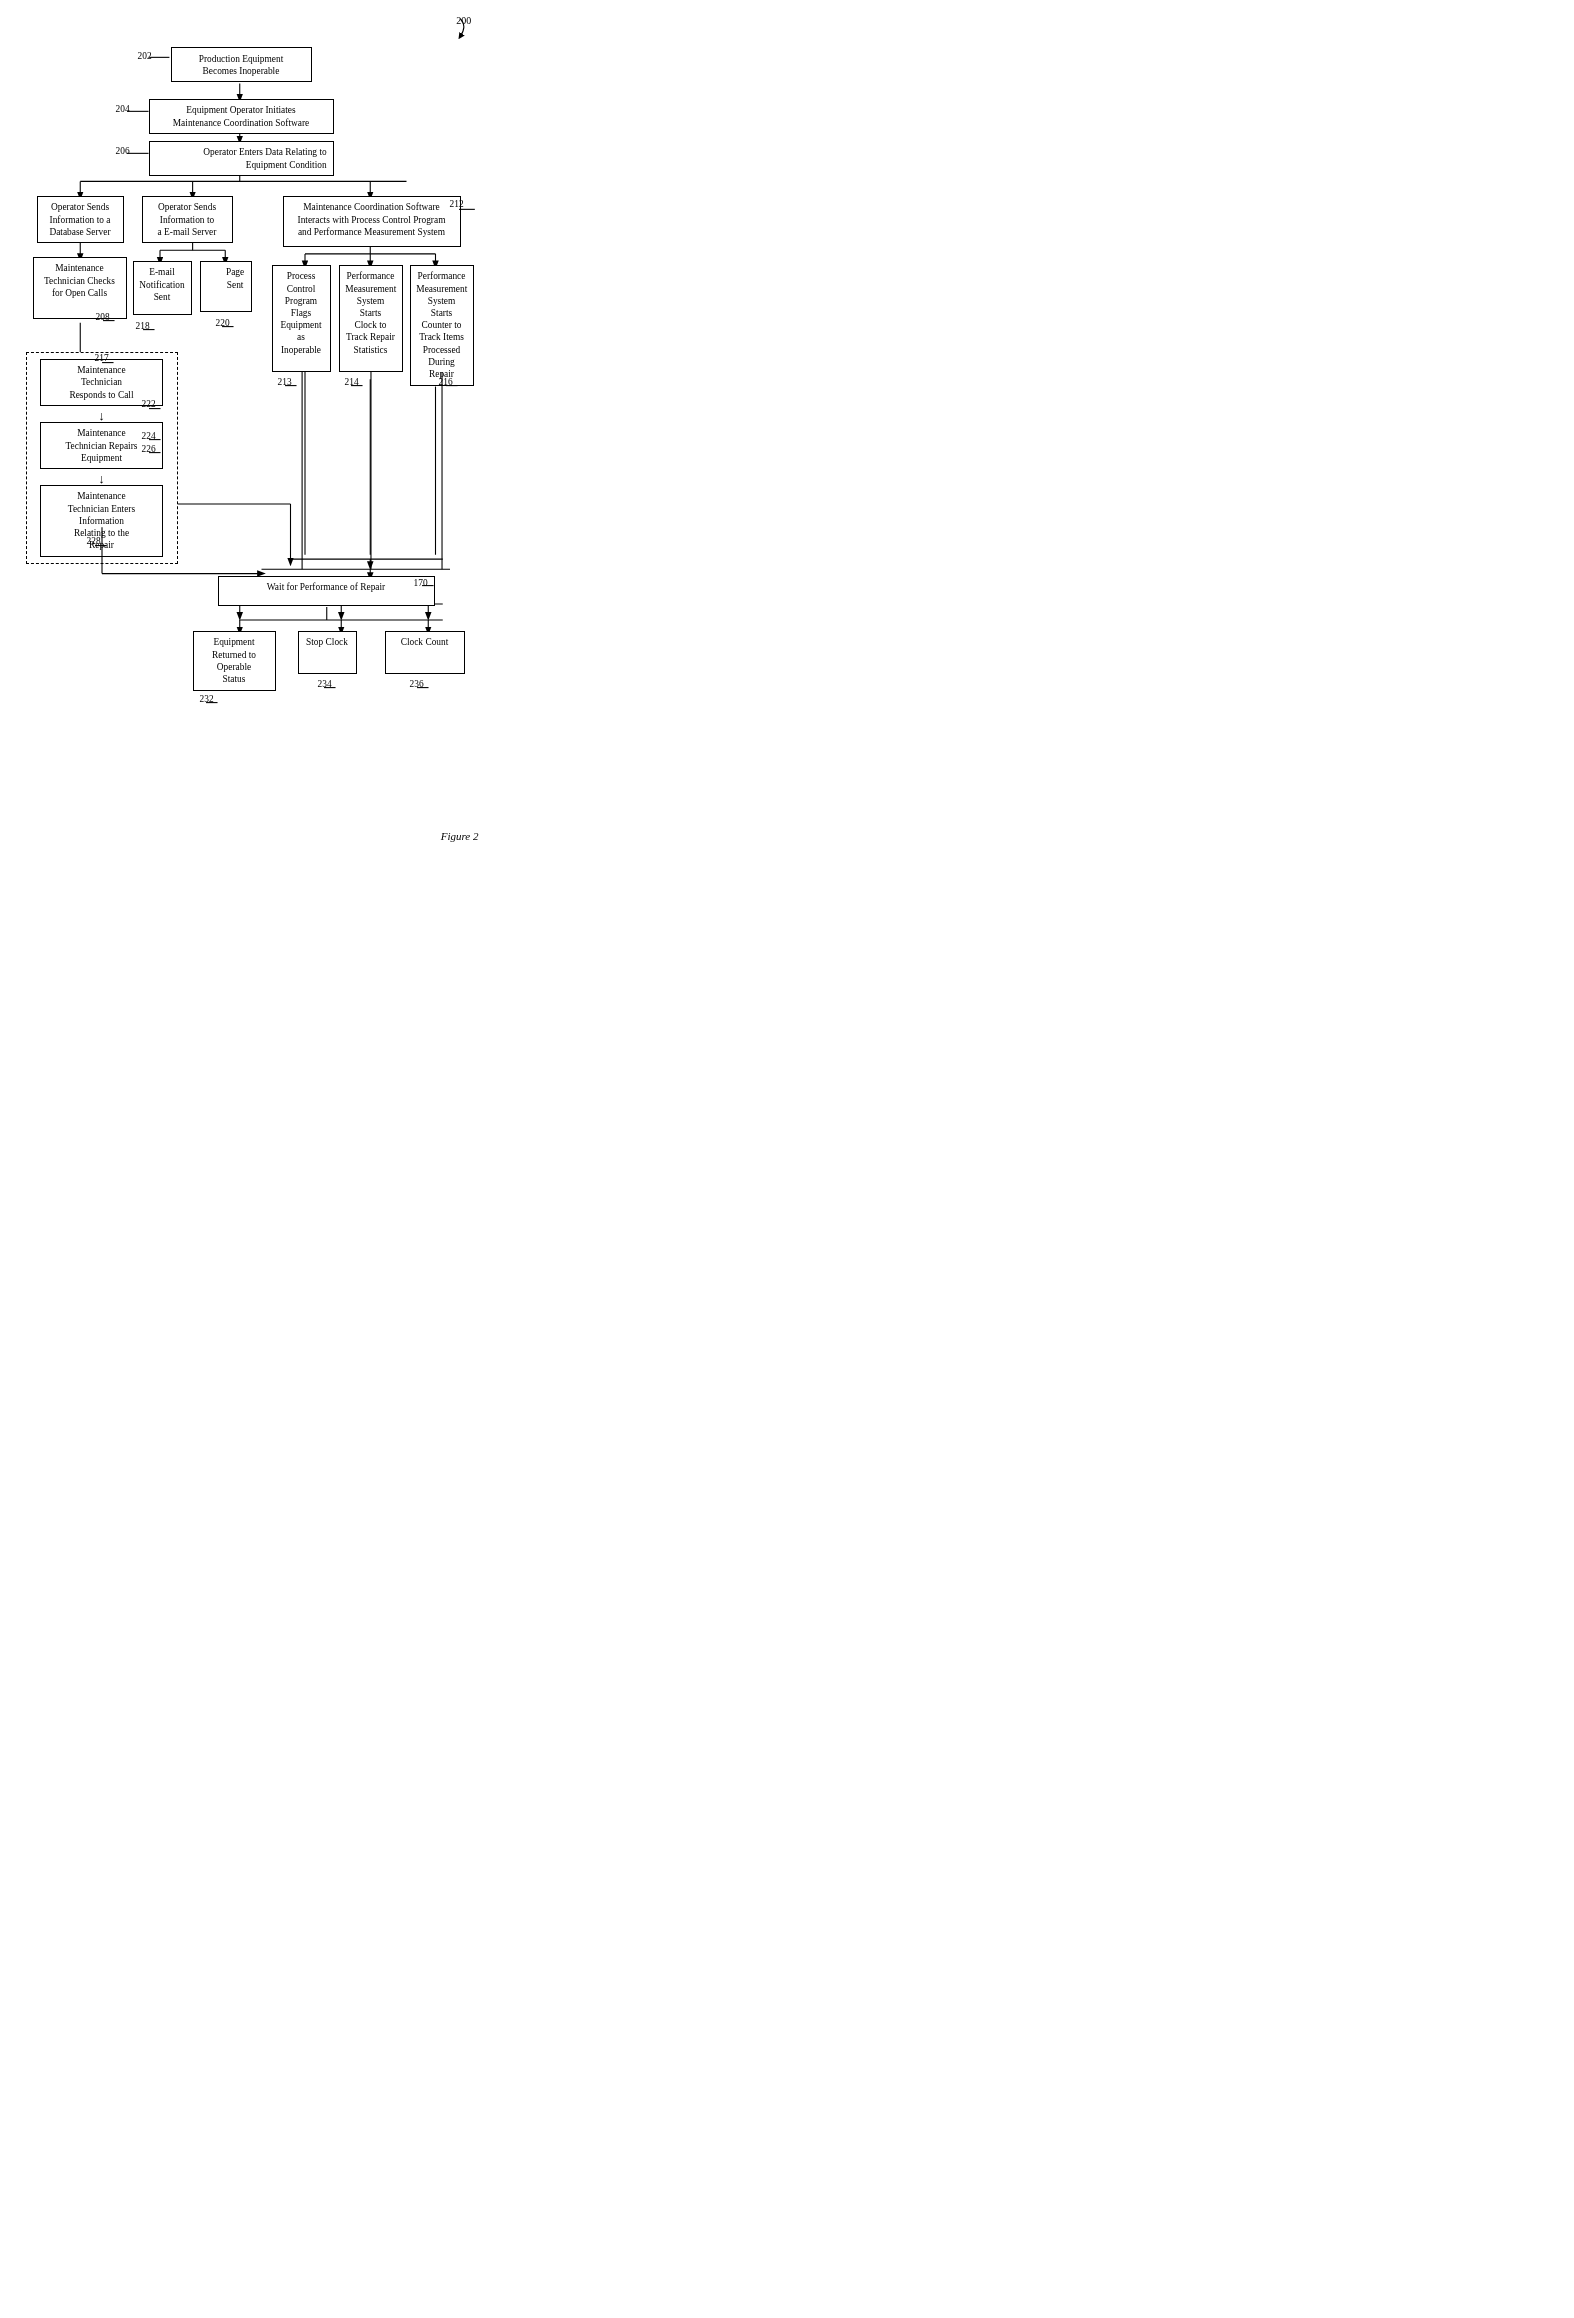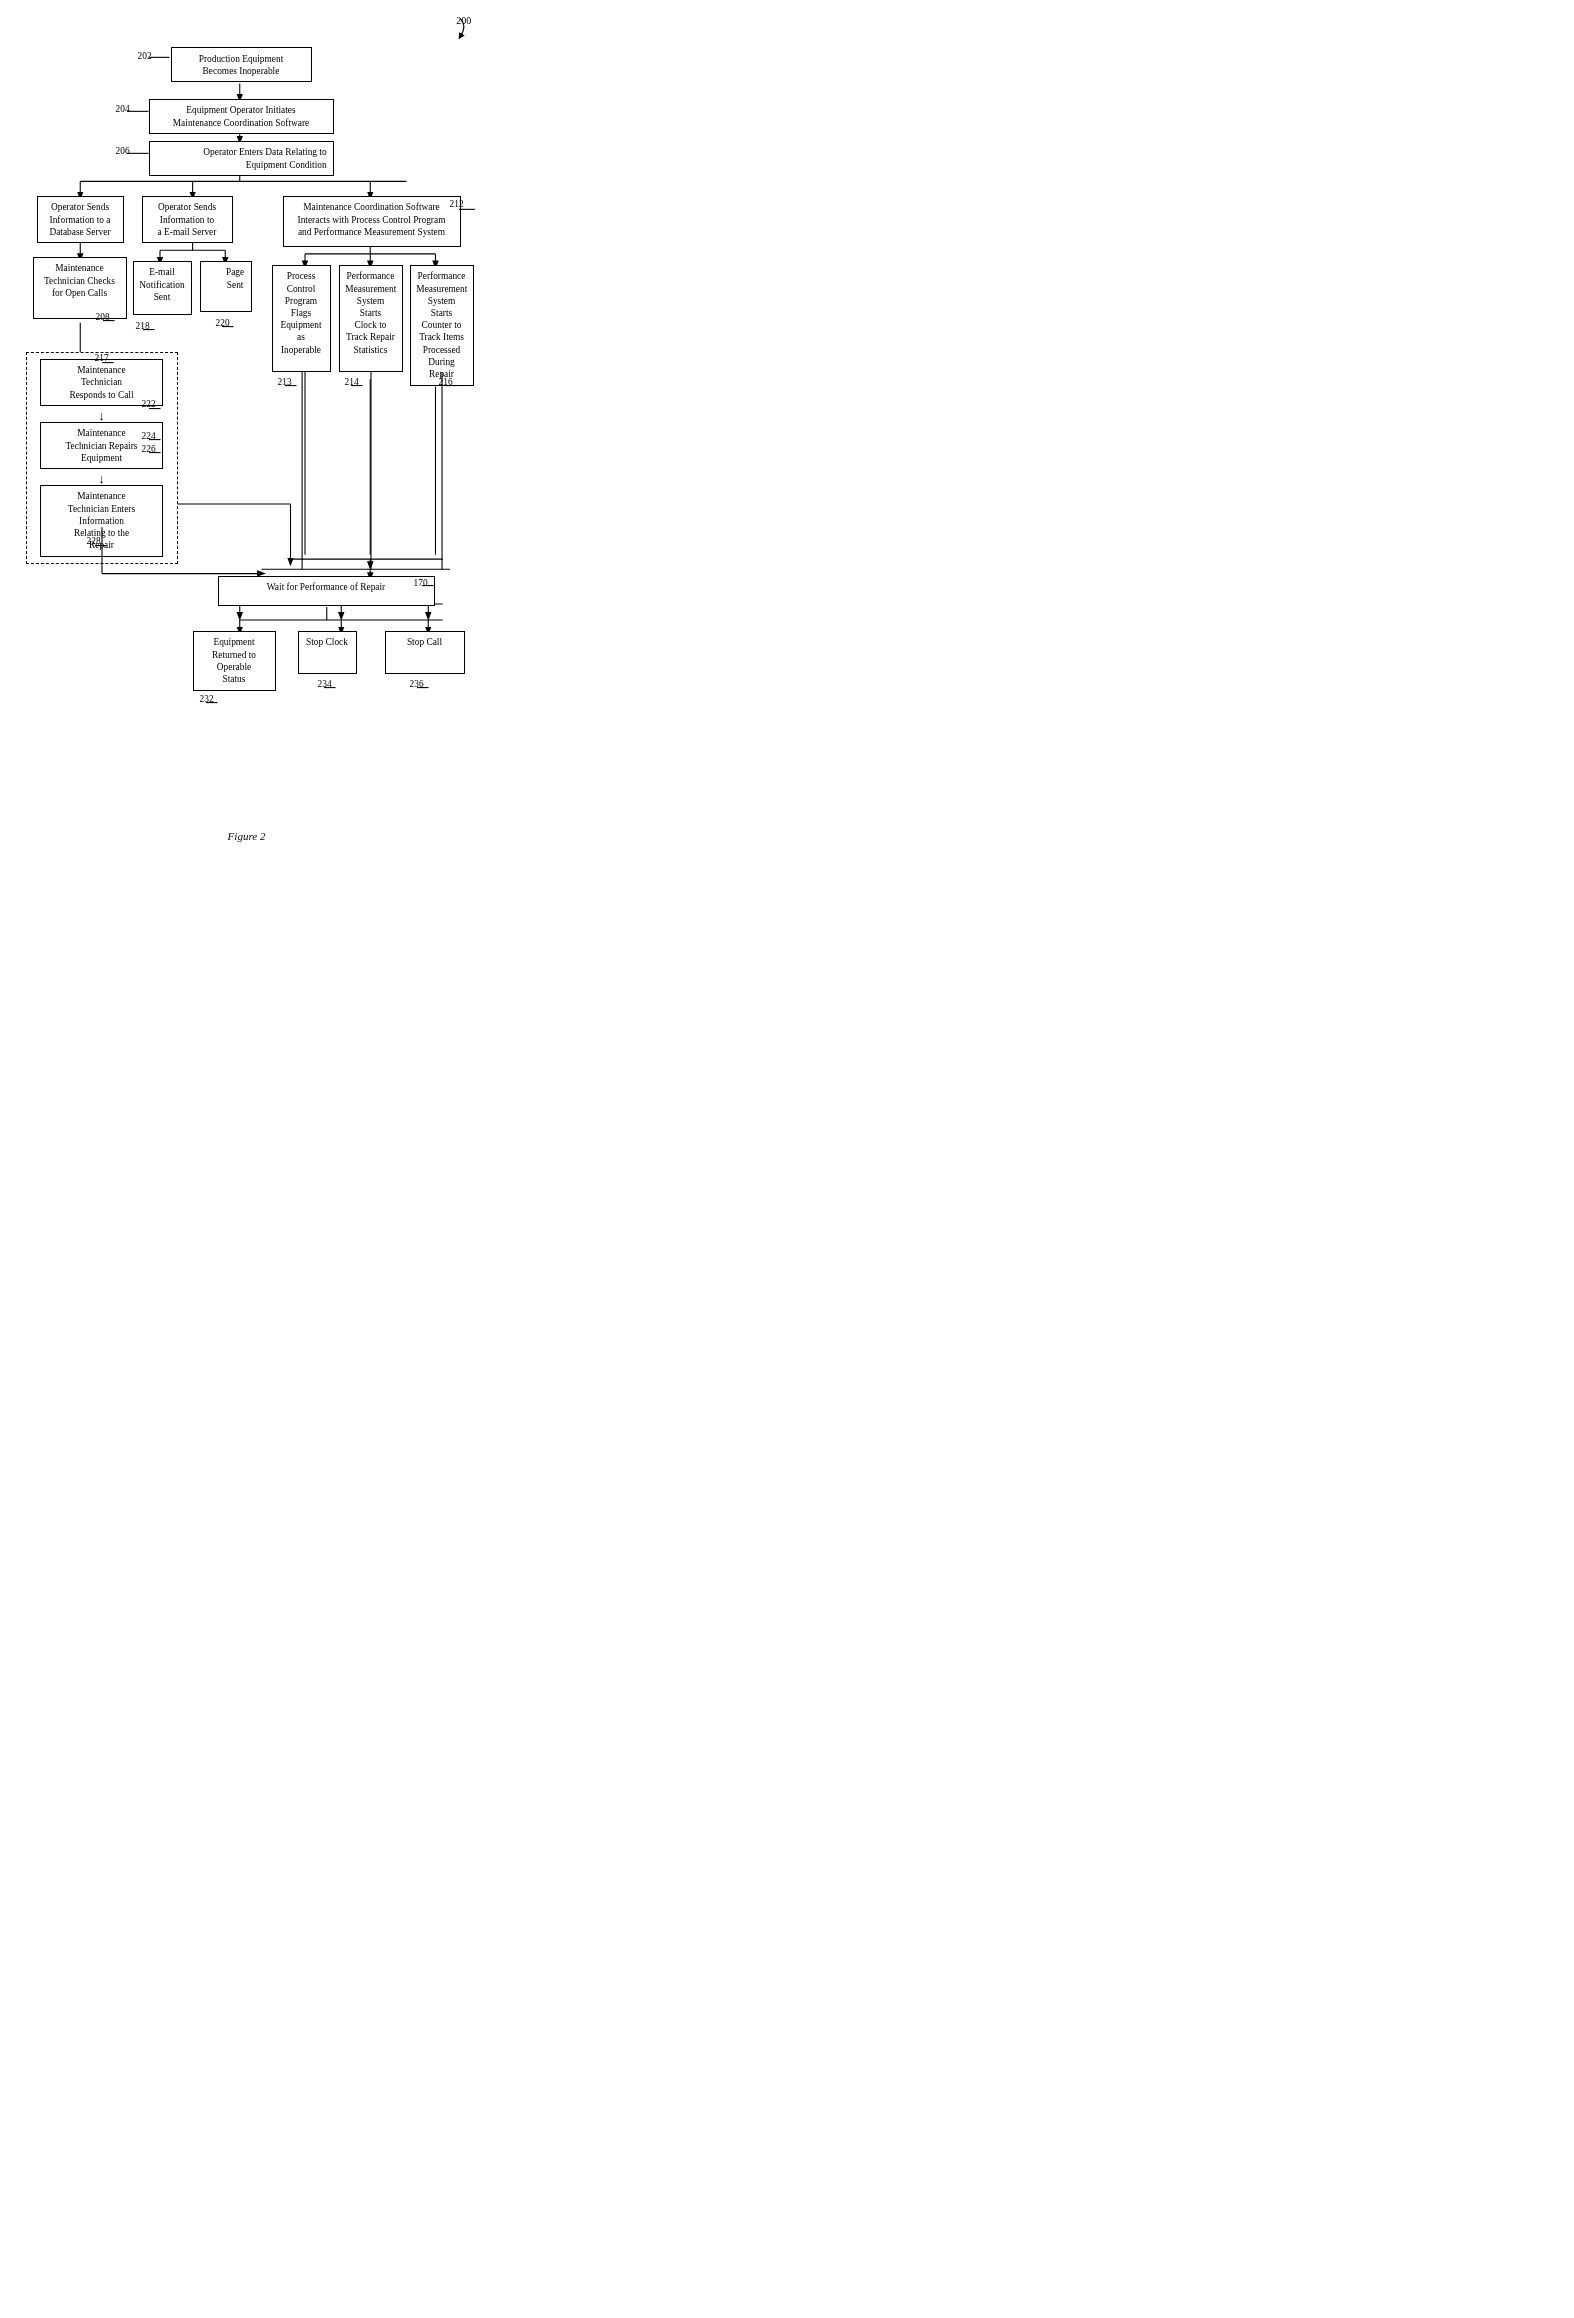--- a/index.html
+++ b/index.html
@@ -49,21 +49,21 @@
 
     .label-num {
       font-size: 9.4px;
       position: absolute;
       font-family: 'Times New Roman', Times, serif;
     }
 
     .figure-label {
       font-size: 11px;
       font-style: italic;
-      text-align: center;
+      text-align: right;
       margin-top: 7.2px;
       font-family: 'Times New Roman', Times, serif;
     }
 
     .diagram-wrapper {
       position: relative;
       width: 464px;
       height: 783px;
     }
   </style>
@@ -365,21 +365,21 @@
 
     <div class="box" style="left:283px; top:591px; width:59px; min-height:43px;">
       <span>Stop Clock</span>
     </div>
     <span class="label-num" style="left:303px; top:639px;">234</span>
     <svg style="position:absolute; left:309px; top:644px; width:13px; height:7.2px;" viewBox="0 0 18 10" width="13" height="7.2">
       <line x1="0" y1="5" x2="16" y2="5" stroke="#000" stroke-width="1.5"></line>
     </svg>
 
     <div class="box" style="left:370px; top:591px; width:80px; min-height:43px;">
-      <span>Stop Call</span>
+      <span>Clock Count</span>
     </div>
     <span class="label-num" style="left:395px; top:639px;">236</span>
     <svg style="position:absolute; left:402px; top:644px; width:13px; height:7.2px;" viewBox="0 0 18 10" width="13" height="7.2">
       <line x1="0" y1="5" x2="16" y2="5" stroke="#000" stroke-width="1.5"></line>
     </svg>
 
   </div>
 
   <div class="figure-label">Figure 2</div>
 

